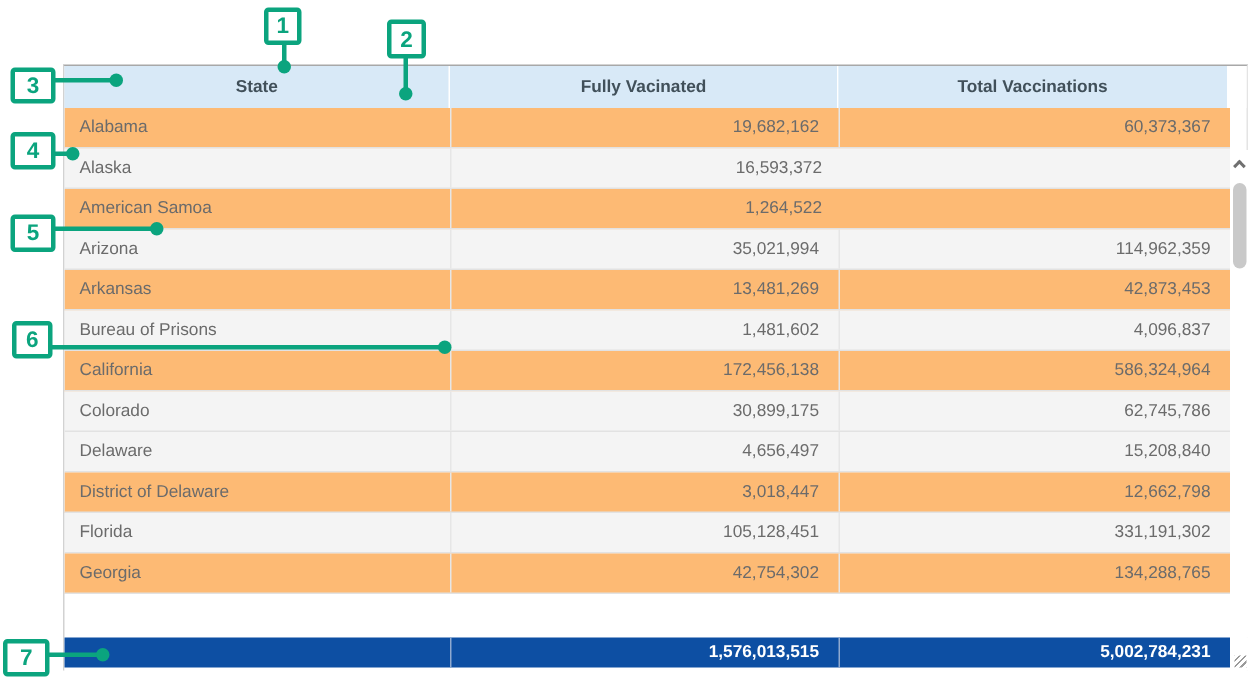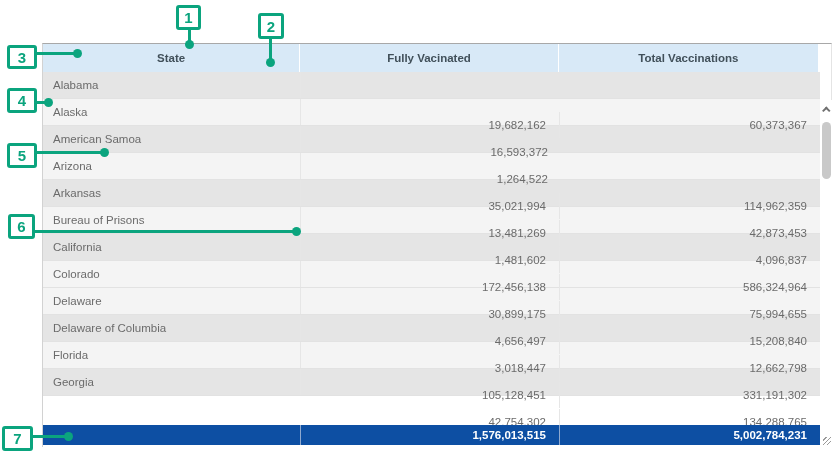--- a/index.html
+++ b/index.html
@@ -24,26 +24,26 @@
     border-right:1px solid #e4e4e4;}
   .thead{display:flex;height:28px;}
   .th{height:28px;background:var(--header-bg);color:var(--header-text);
     font-size:11.5px;font-weight:700;display:flex;align-items:center;justify-content:center;
     border-right:1px solid #ffffff;}
   .th:nth-child(3){border-right:none;}
   .th-stub{width:13px;background:#ffffff;}
   .w1{width:258px;} .w2{width:259px;} .w3{width:260px;}
 
   .tbody{position:relative;height:353px;width:790px;overflow:hidden;}
-  .tr{display:flex;width:777px;height:27px;background:#e5e5e5;
+  .tr{display:flex;width:777px;height:27px;background:#fdba74;
     border-bottom:1px solid var(--row-border);}
   .tr.alt{background:var(--alt-row);}
   .td{height:100%;display:flex;align-items:center;font-size:11.5px;color:var(--body-text);}
   .td.state{padding-left:10px;border-right:1px solid var(--col-border);}
-  .td.num{justify-content:flex-end;padding-right:13px;margin-top:40px;}
+  .td.num{justify-content:flex-end;padding-right:13px;}
   .td.num.mid{border-right:1px solid var(--col-border);}
 
   
   .vscroll{position:absolute;left:777px;top:28px;width:13px;height:353px;background:#ffffff;}
   .scroll-btn{position:absolute;left:0;width:13px;height:16px;display:flex;
     align-items:center;justify-content:center;cursor:pointer;background:#fff;}
   .scroll-btn.up{top:2px;}
   .chev{width:6px;height:6px;border-left:2px solid #707070;border-top:2px solid #707070;}
   .chev.upc{transform:rotate(45deg) translateY(1px);}
   .scroll-thumb{position:absolute;left:2px;top:22px;width:9px;height:57px;
@@ -111,29 +111,29 @@
           <div class="td num w3">4,096,837</div>
         </div>
         <div class="tr">
           <div class="td state w1">California</div>
           <div class="td num mid w2">172,456,138</div>
           <div class="td num w3">586,324,964</div>
         </div>
         <div class="tr alt">
           <div class="td state w1">Colorado</div>
           <div class="td num mid w2">30,899,175</div>
-          <div class="td num w3">75,994,655</div>
+          <div class="td num w3">62,745,786</div>
         </div>
         <div class="tr alt">
           <div class="td state w1">Delaware</div>
           <div class="td num mid w2">4,656,497</div>
           <div class="td num w3">15,208,840</div>
         </div>
         <div class="tr">
-          <div class="td state w1">Delaware of Columbia</div>
+          <div class="td state w1">District of Delaware</div>
           <div class="td num mid w2">3,018,447</div>
           <div class="td num w3">12,662,798</div>
         </div>
         <div class="tr alt">
           <div class="td state w1">Florida</div>
           <div class="td num mid w2">105,128,451</div>
           <div class="td num w3">331,191,302</div>
         </div>
         <div class="tr">
           <div class="td state w1">Georgia</div>

